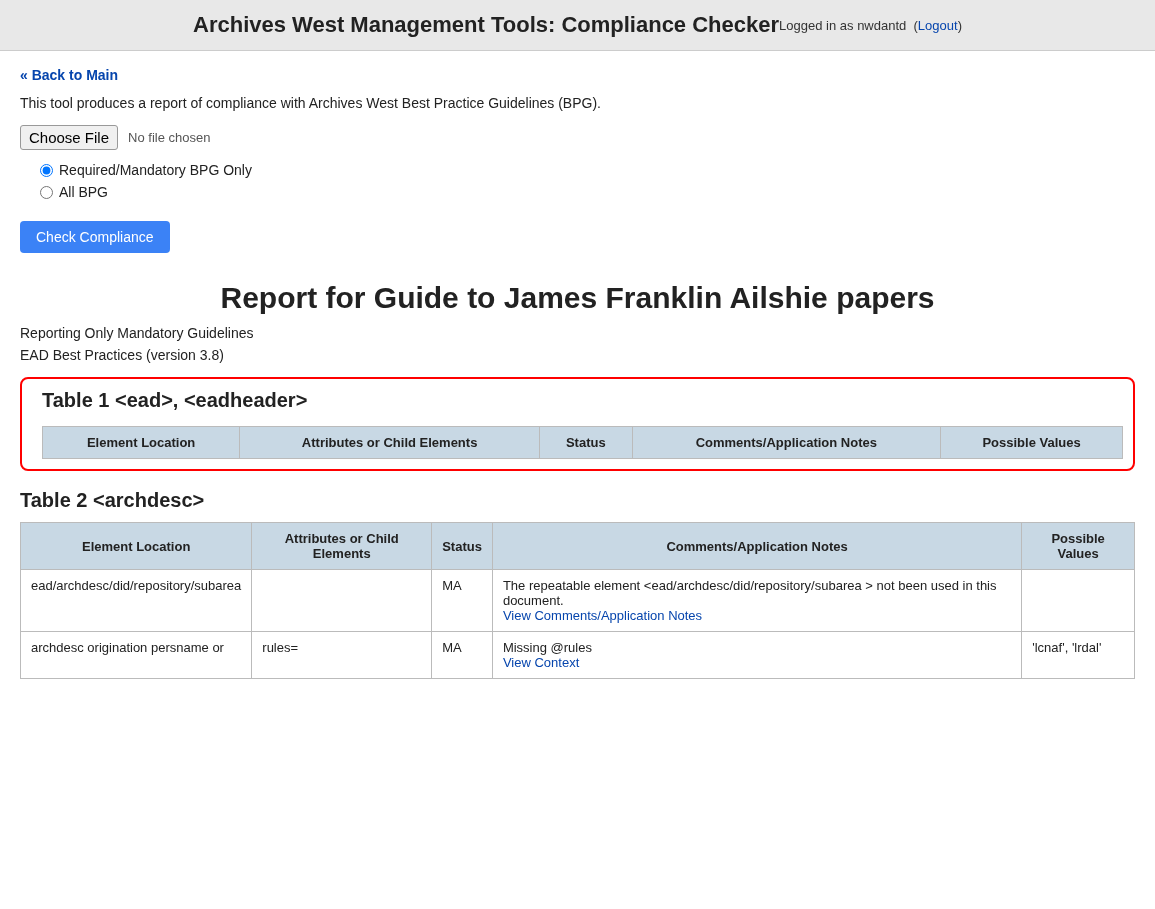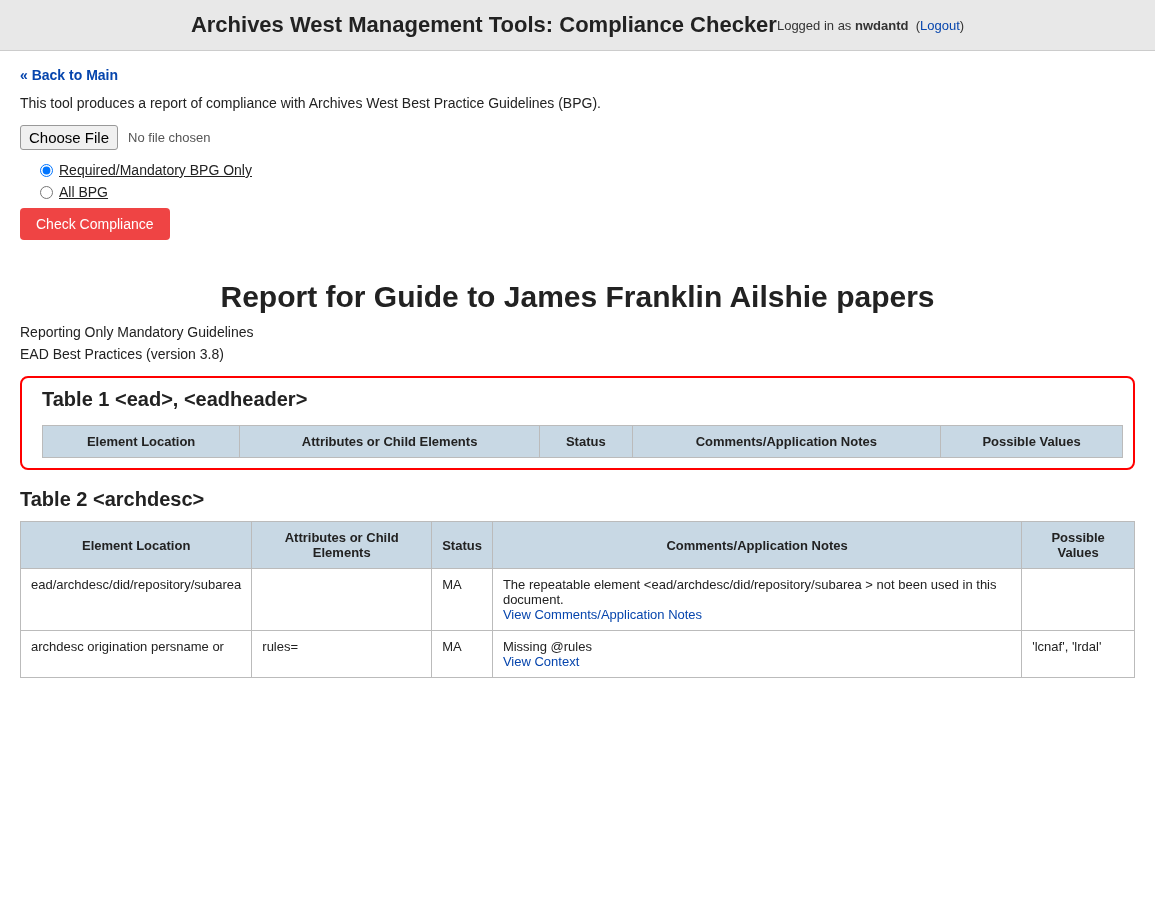--- a/index.html
+++ b/index.html
@@ -24,21 +24,21 @@
     }
     .header-user {
       font-size: 13px;
       color: #333;
     }
     .header-user a {
       color: #0645ad;
       text-decoration: none;
     }
     .header-user strong {
-      font-weight: bold;
+      font-weight: normal;
       margin-top: 16px;
     }
     .content {
       padding: 16px 20px;
     }
     .back-link {
       color: #0645ad;
       text-decoration: none;
       font-size: 14px;
       display: inline-block;
@@ -62,43 +62,42 @@
       border: 1px solid #999;
       border-radius: 3px;
       cursor: pointer;
       font-size: 15px;
     }
     .no-file-label {
       font-size: 13px;
       color: #555;
     }
     .radio-group {
-      margin-bottom: 8px;
+      margin-bottom: 21px;
       padding-left: 20px;
-      text-decoration: underline;
     }
     .radio-row {
       display: flex;
       align-items: center;
       gap: 6px;
       margin-bottom: 6px;
       font-size: 14px;
     }
     .radio-row input[type="radio"] {
       margin: 0;
     }
     .check-compliance-btn {
-      background: #ef4444;
+      background: #3b82f6;
       color: #fff;
       border: none;
       border-radius: 4px;
       padding: 8px 16px;
       font-size: 14px;
       cursor: pointer;
-      margin-bottom: 32px;
+      margin-bottom: 20px;
     }
     .report-title {
       font-size: 30px;
       font-weight: bold;
       color: #222;
       margin-bottom: 10px;
       margin-top: 8px;
       text-align: center;
     }
     .reporting-note {

